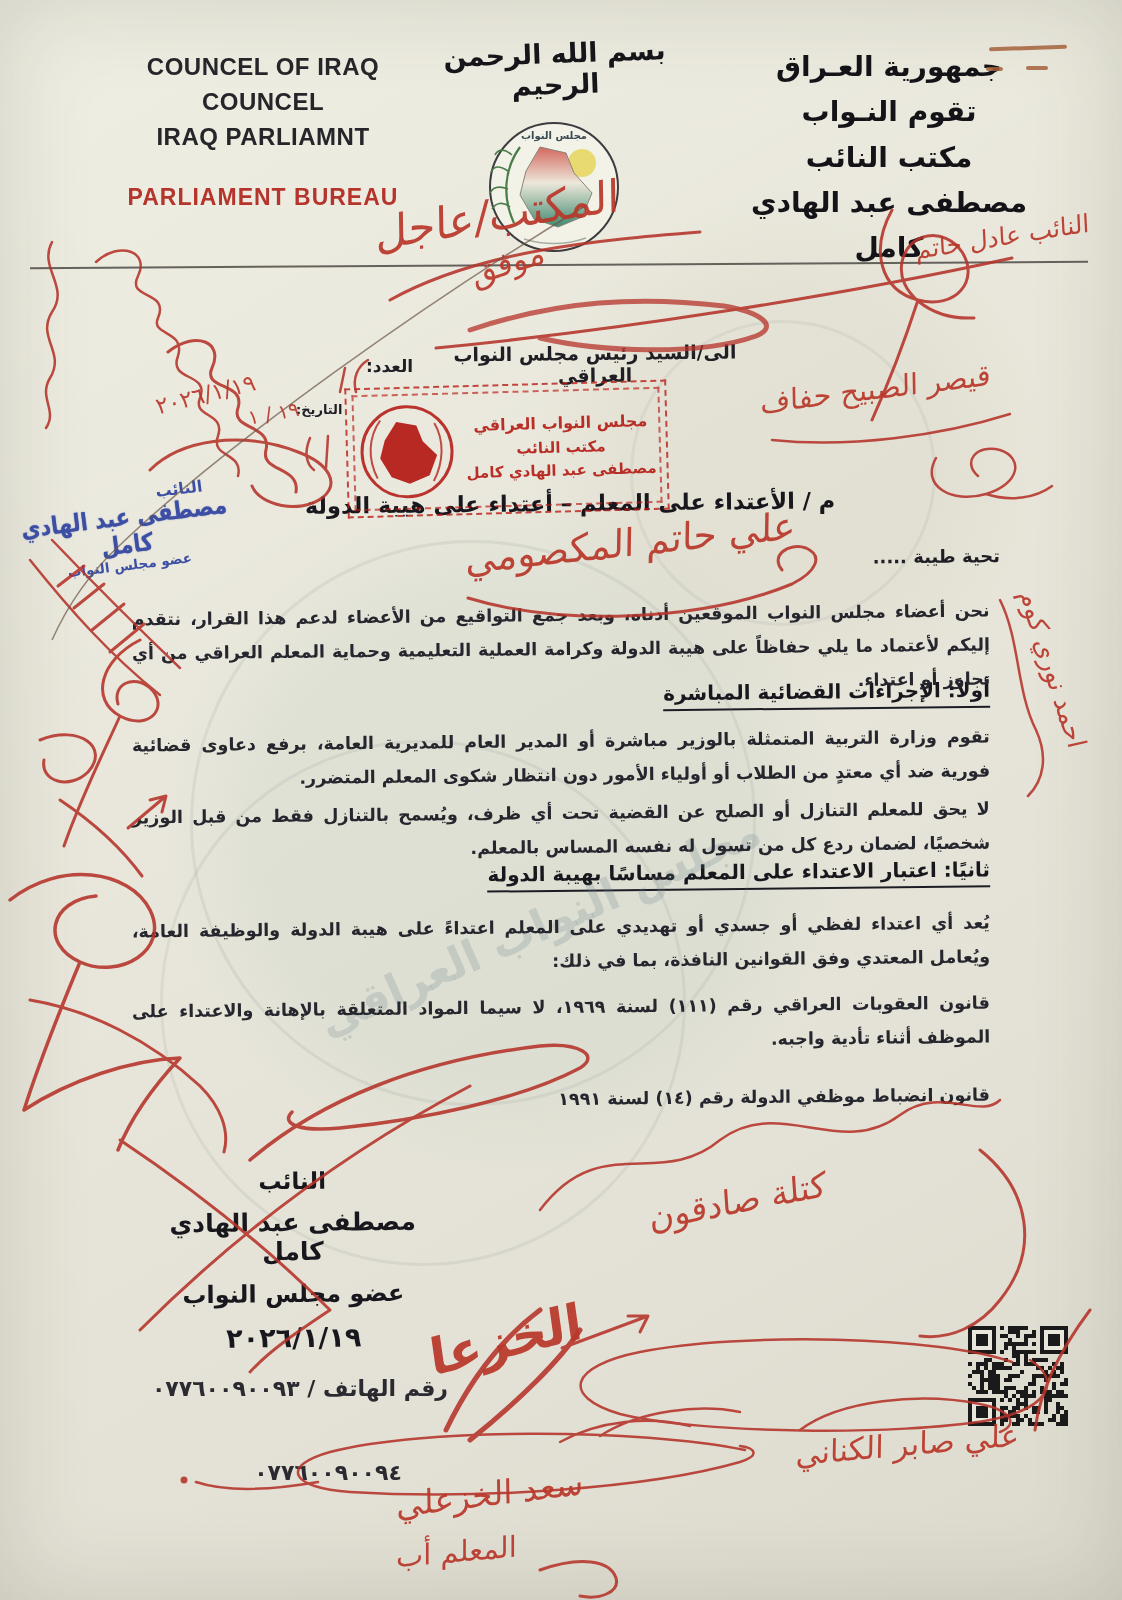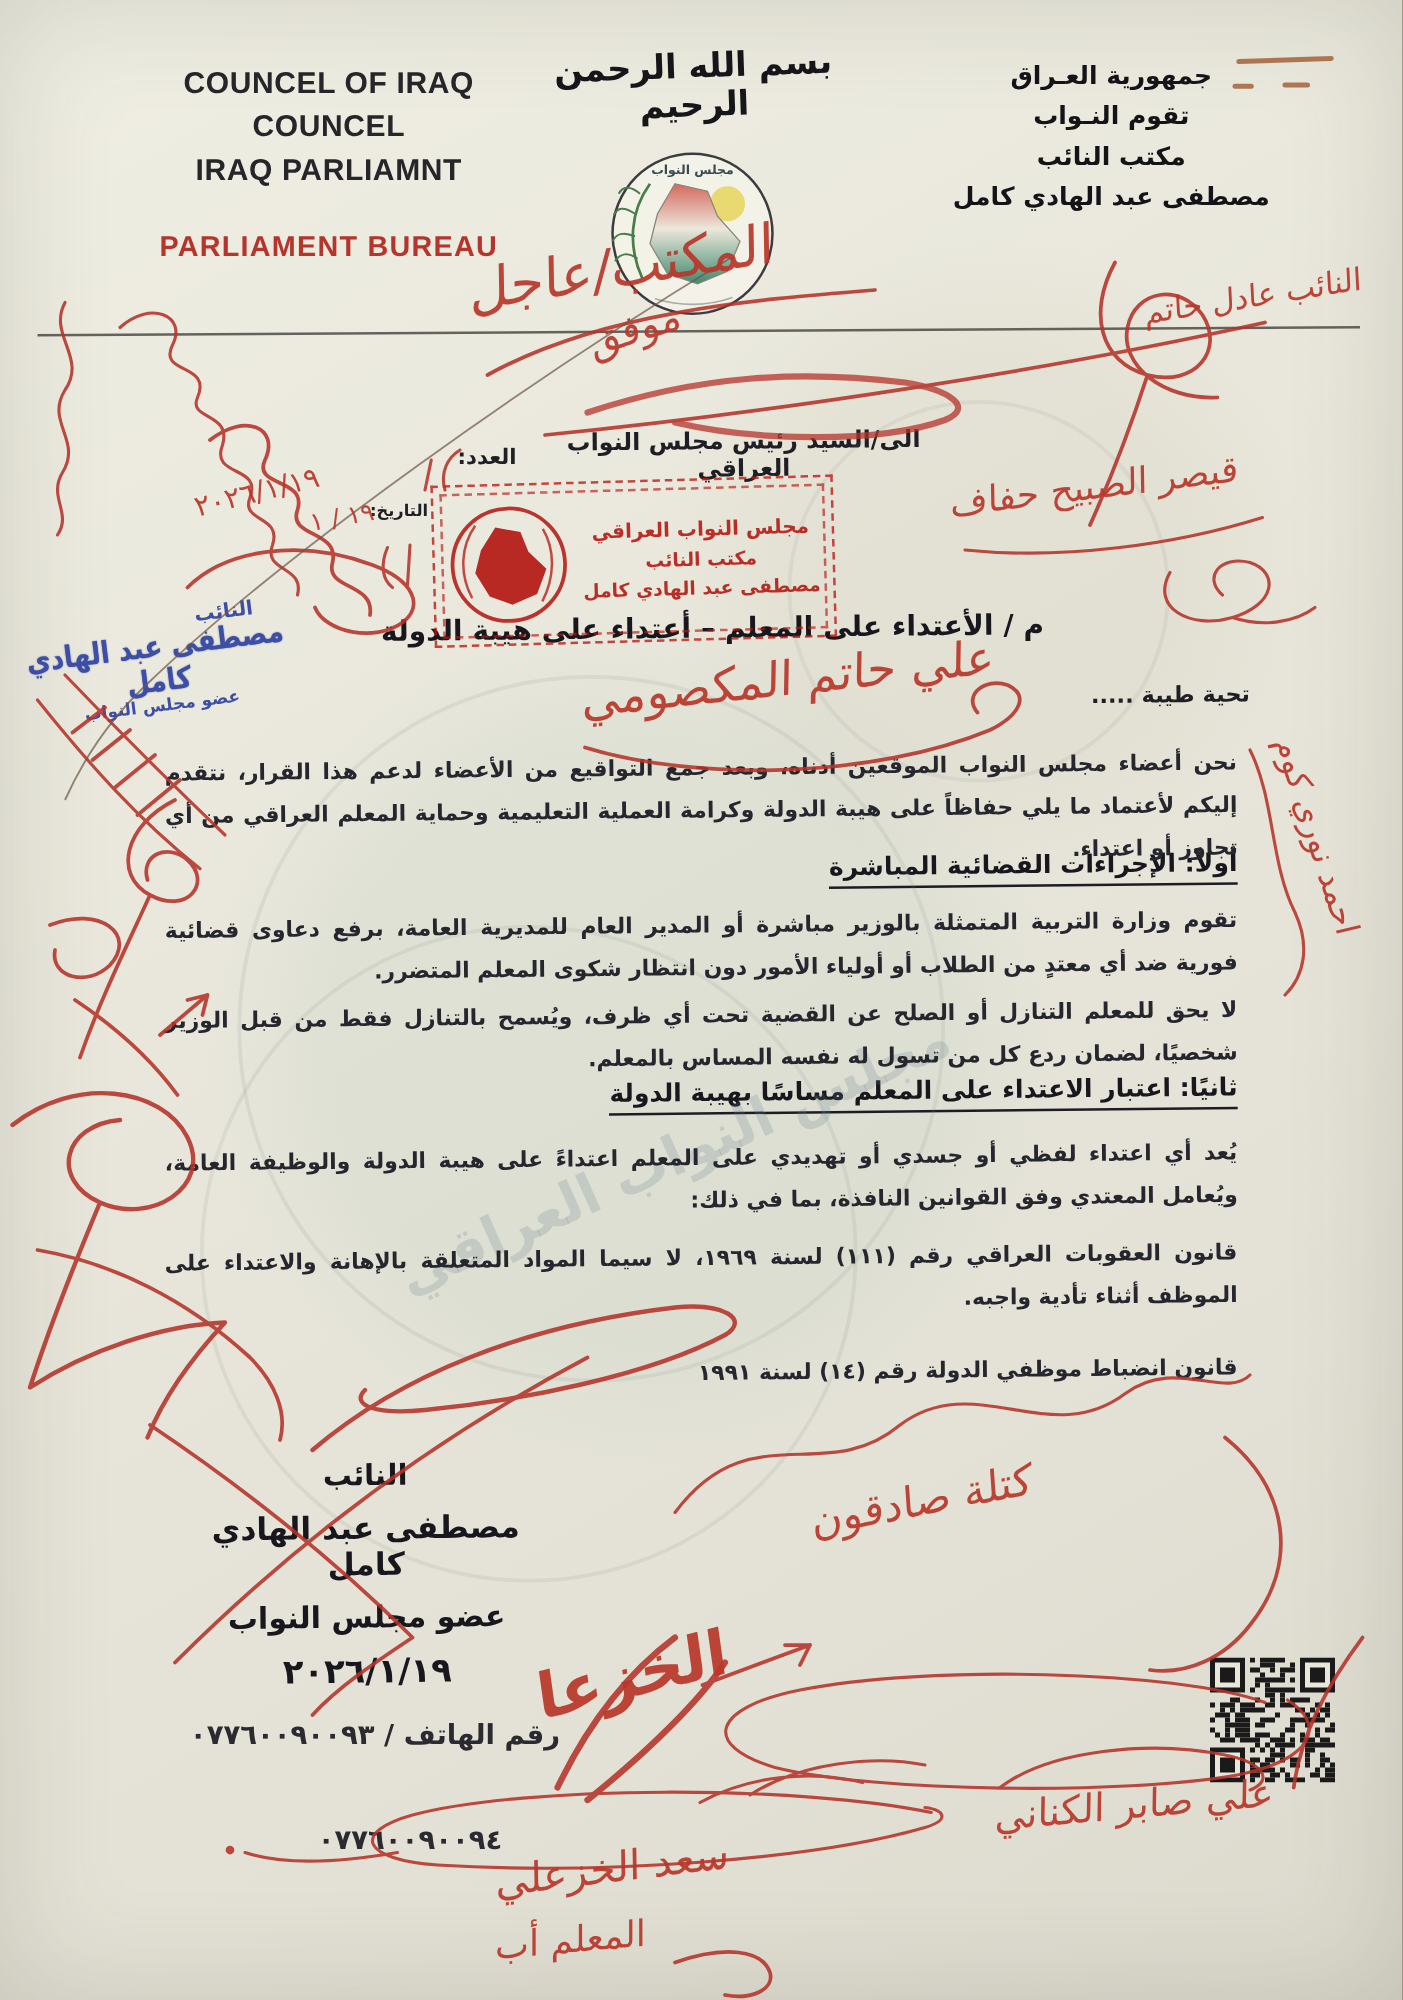--- a/index.html
+++ b/index.html
@@ -18,21 +18,21 @@
   .en{font-family:"Liberation Sans",sans-serif;}
 
   
   .hdr-left{left:118px; top:50px; width:290px; text-align:center; color:#26262a;
     font-size:24px; font-weight:600; line-height:1.45; letter-spacing:.5px;}
   .bureau{left:118px; top:184px; width:290px; text-align:center; color:#b5342c;
     font-size:23px; font-weight:700; letter-spacing:1px;}
   .basmala{left:420px; top:38px; width:270px; text-align:center; color:#15151a;
     font-size:27px; font-weight:700; transform:rotate(-2deg);}
   .hdr-right{left:744px; top:44px; width:290px; text-align:center; color:#141418;
-    font-size:20px; font-weight:700; line-height:1.62;}
+    font-size:28px; font-weight:700; line-height:1.62;}
   .dash{position:absolute; background:#a4613b; border-radius:2px; opacity:.85;}
 
   
   .logo{left:483px; top:116px; width:142px; height:142px;}
 
   
   .rule{left:30px; top:264px; width:1058px; height:2px; background:#44403c;
     transform:rotate(-.35deg); opacity:.8;}
 
   

